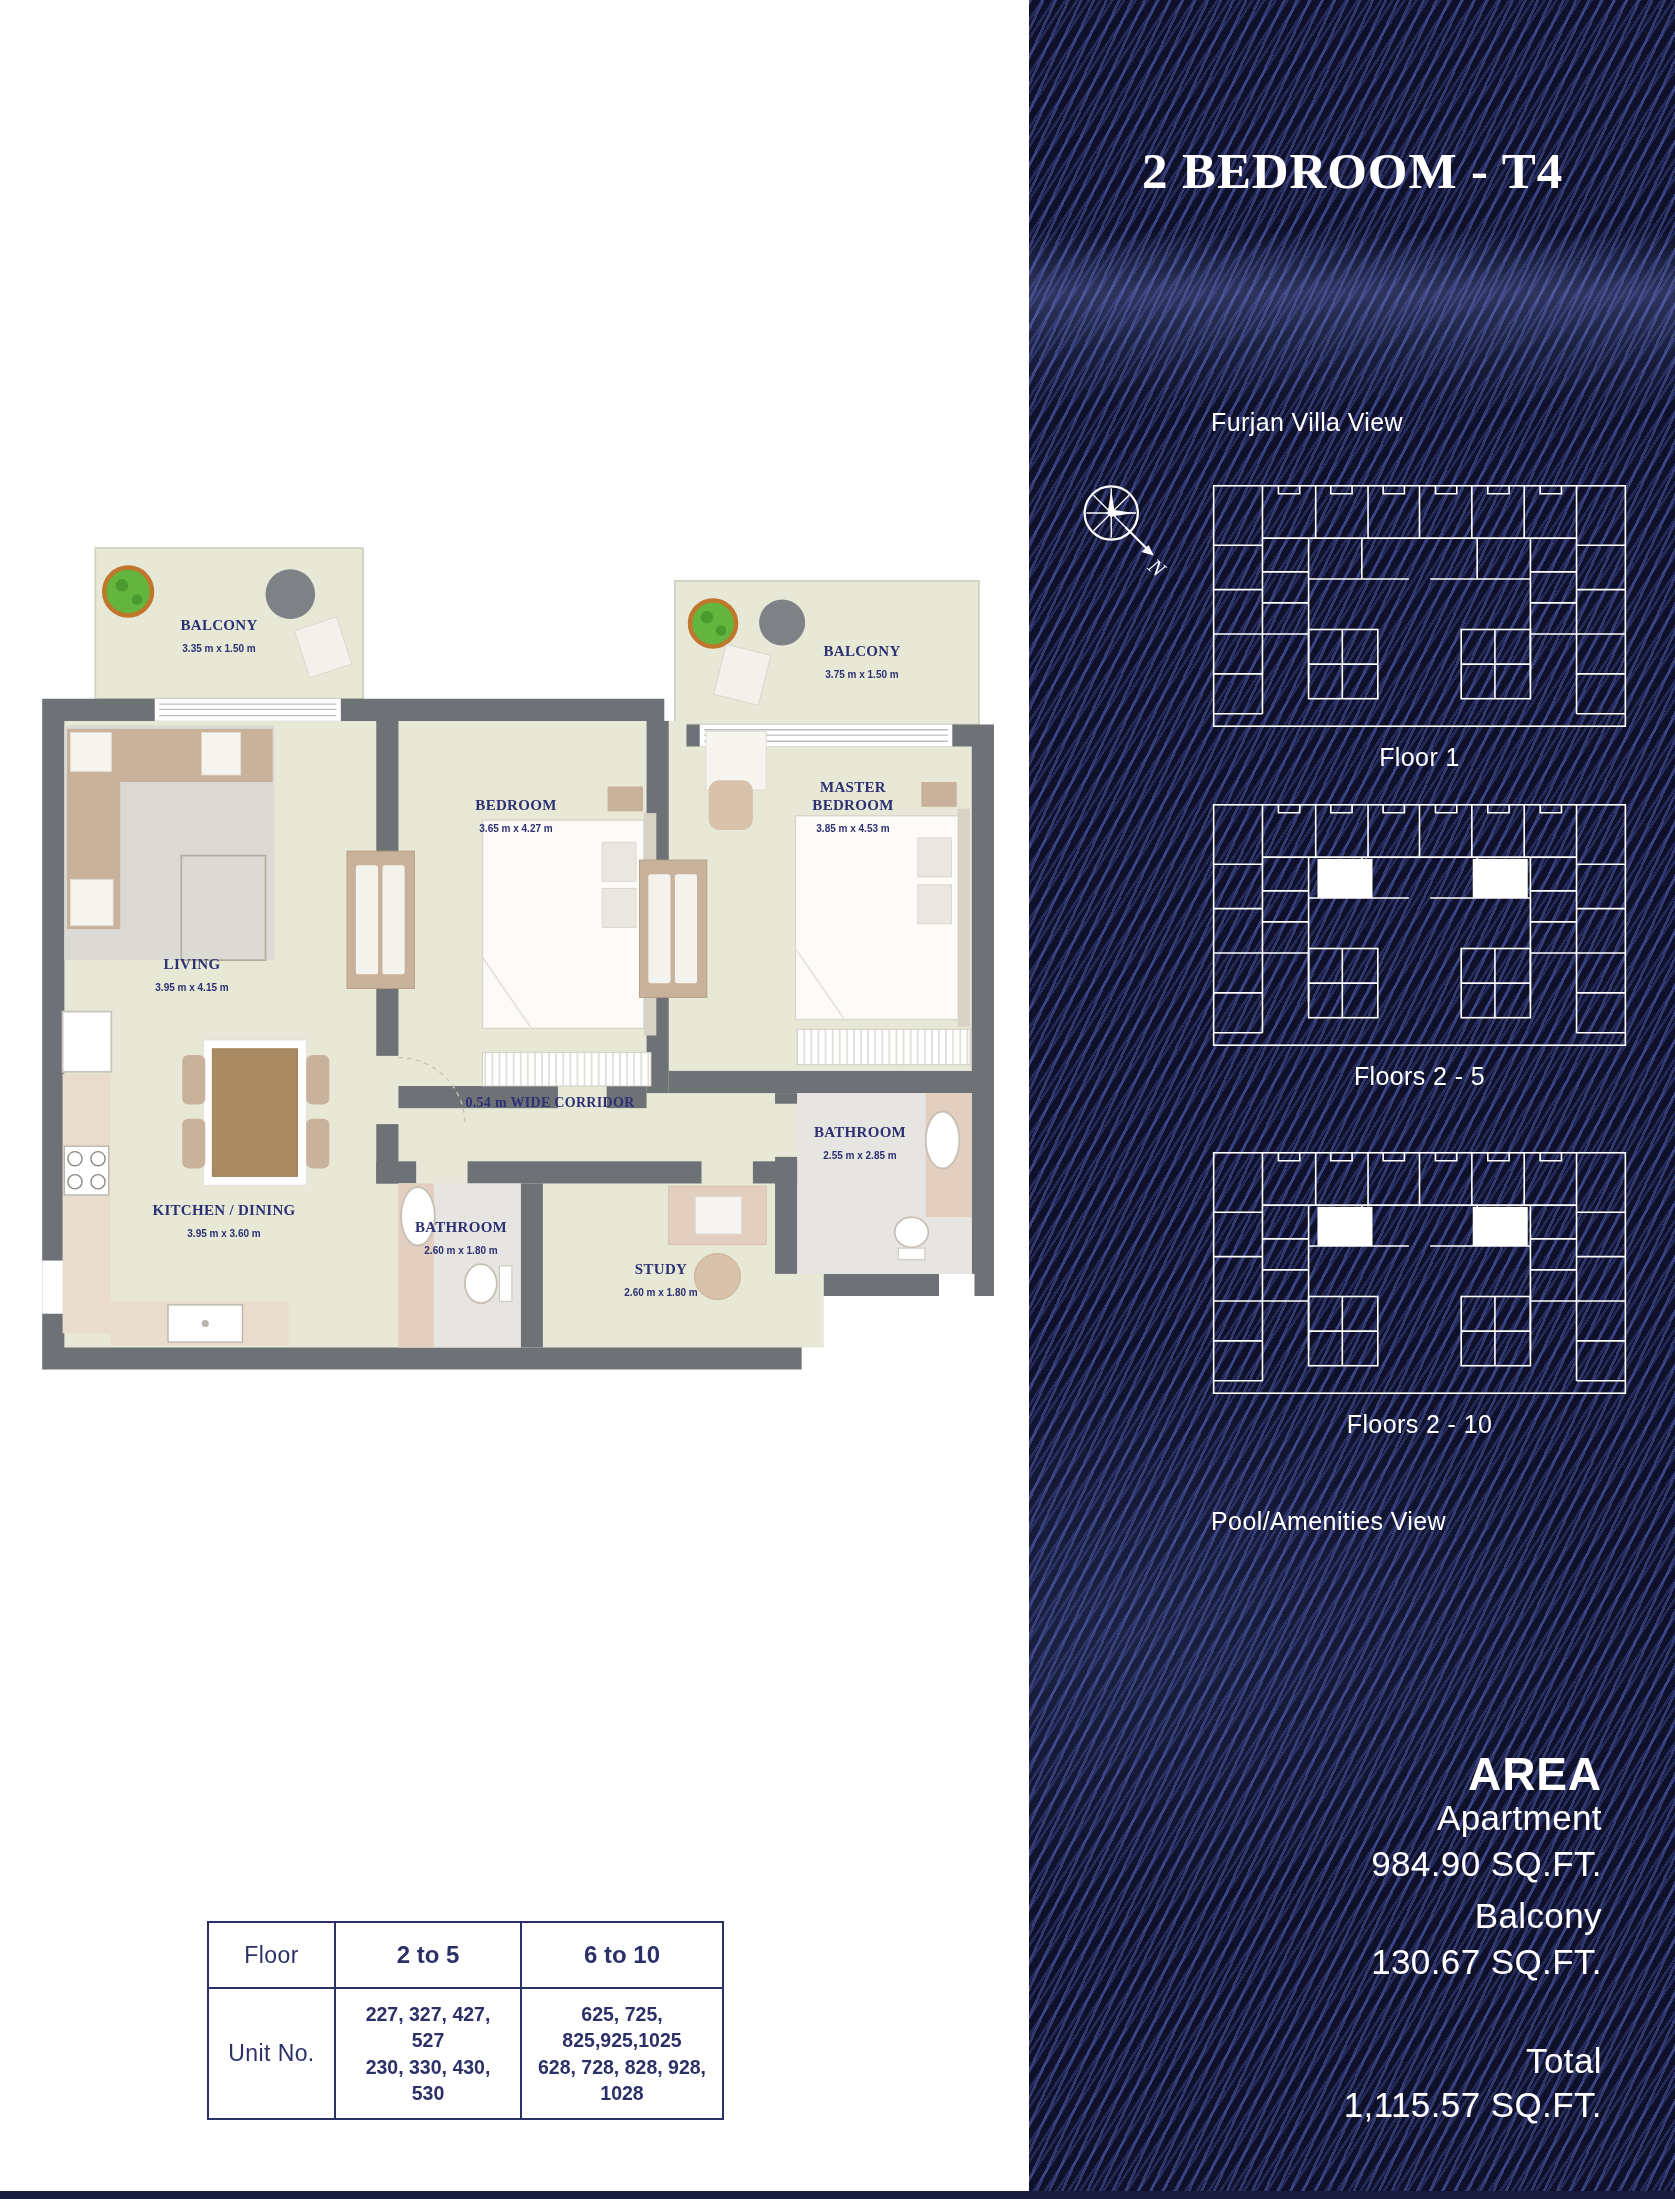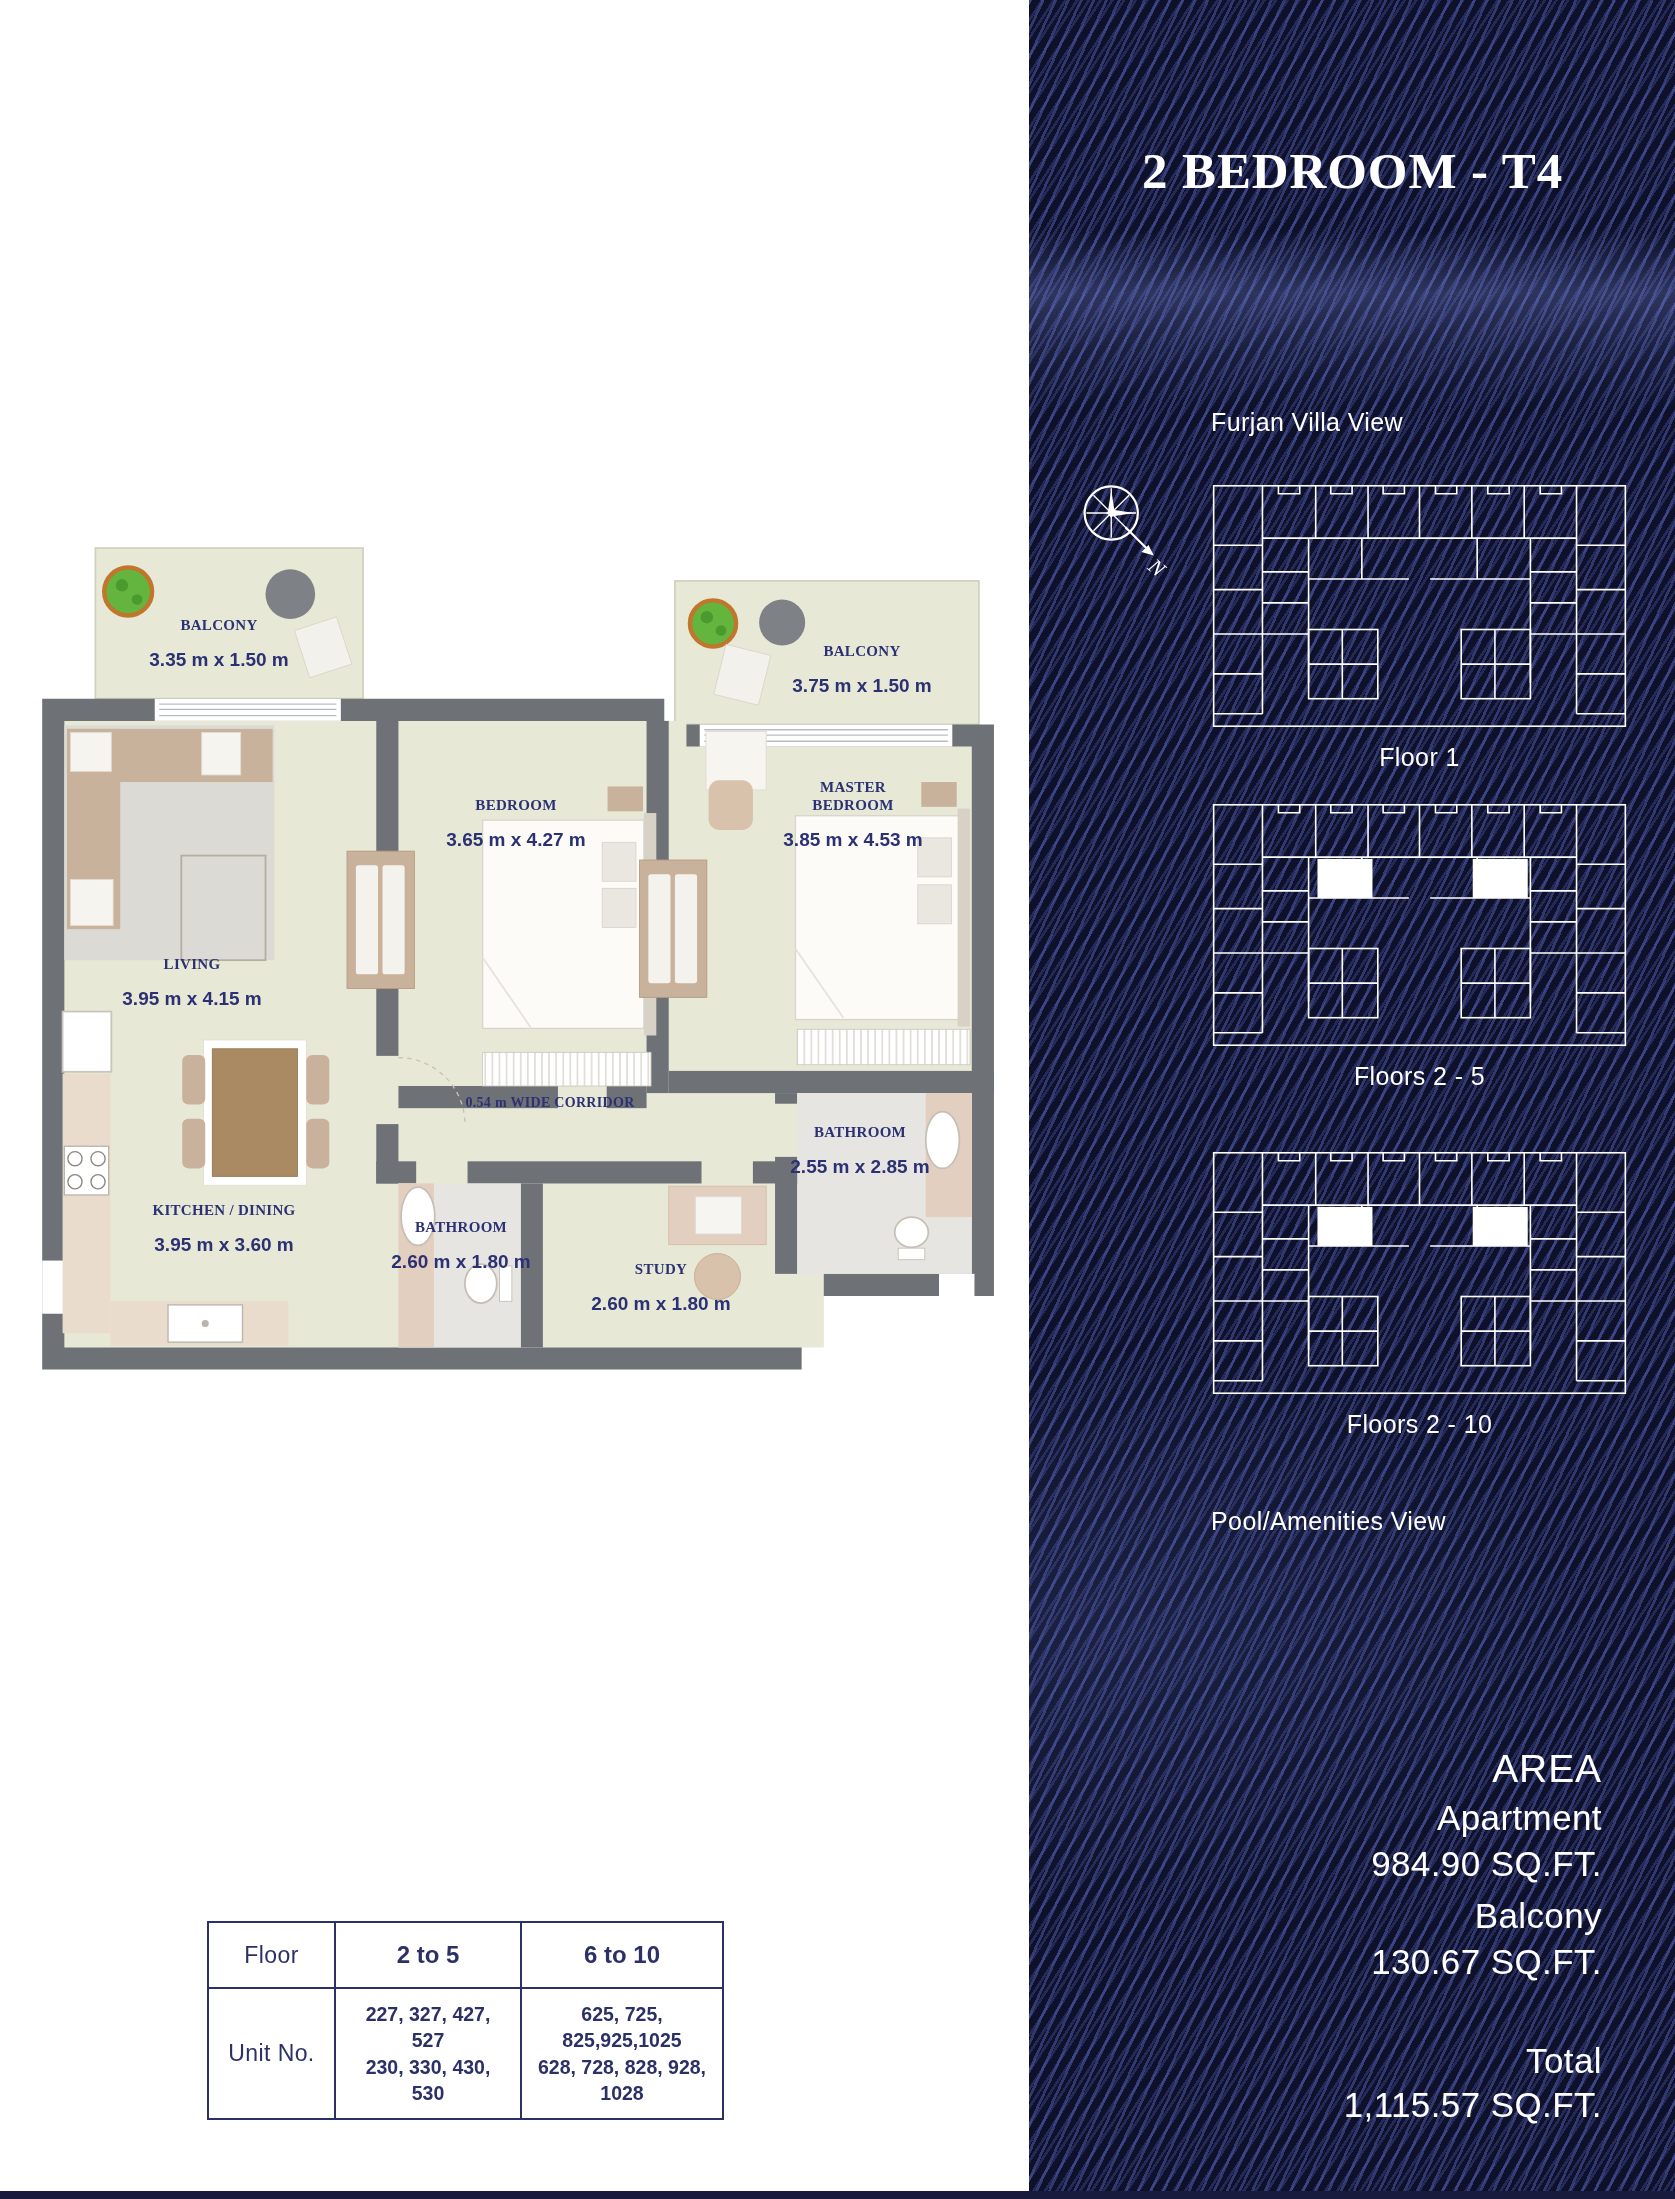--- a/index.html
+++ b/index.html
@@ -20,30 +20,30 @@
     font-size:25px;letter-spacing:0.4px;font-weight:normal;}
   .vl-top{top:408px;}
   .vl-bottom{top:1507px;}
   .compass{position:absolute;left:43px;top:474px;}
   .miniplan{position:absolute;left:182px;width:417px;height:246px;}
   .mp1{top:483px;} .mp2{top:802px;} .mp3{top:1150px;}
   .mp-label{position:absolute;left:182px;width:417px;text-align:center;
     font-size:25px;letter-spacing:0.4px;}
   .mpl1{top:743px;} .mpl2{top:1062px;} .mpl3{top:1410px;}
   .area-line{position:absolute;right:74px;text-align:right;font-size:35px;letter-spacing:0.4px;white-space:nowrap;}
-  .area-heading{top:1747px;font-size:39px;font-weight:normal;letter-spacing:0.9px;}
+  .area-heading{top:1747px;font-size:46px;font-weight:bold;letter-spacing:0.9px;}
   .al-1{top:1798px;} .av-1{top:1844px;margin-left:8px;}
   .al-2{top:1896px;} .av-2{top:1942px;}
   .al-3{top:2041px;} .av-3{top:2085px;}
   
   .room-label{position:absolute;transform:translateX(-50%);text-align:center;pointer-events:none;}
   .room-label .rn{font-family:"Liberation Serif",serif;font-weight:700;font-size:15px;
     color:#2c3173;letter-spacing:0.3px;line-height:1.2;}
-  .room-label .rd{font-family:"Liberation Sans",sans-serif;font-weight:700;font-size:19px;
-    color:#2c3173;margin-top:16px;line-height:1.1;}
+  .room-label .rd{font-family:"Liberation Sans",sans-serif;font-weight:700;font-size:10px;
+    color:#2c3173;margin-top:9px;line-height:1.1;}
   .rl-master .rn{width:99px;margin:4px auto;}
   .rl-corridor .rn{font-size:14px;white-space:nowrap;}
   
   .units{position:absolute;left:207px;top:1921px;border-collapse:collapse;
     color:#2b3067;table-layout:fixed;}
   .units td,.units th{border:2.7px solid #2b3067;text-align:center;vertical-align:middle;padding:12px;}
   .units .c0{width:101px;} .units .c1{width:160px;} .units .c2{width:176px;}
   .units tr{height:66px;}
   .units .hdr{font-weight:normal;font-size:23px;letter-spacing:0.4px;}
   .units .big{font-weight:bold;font-size:24px;}

